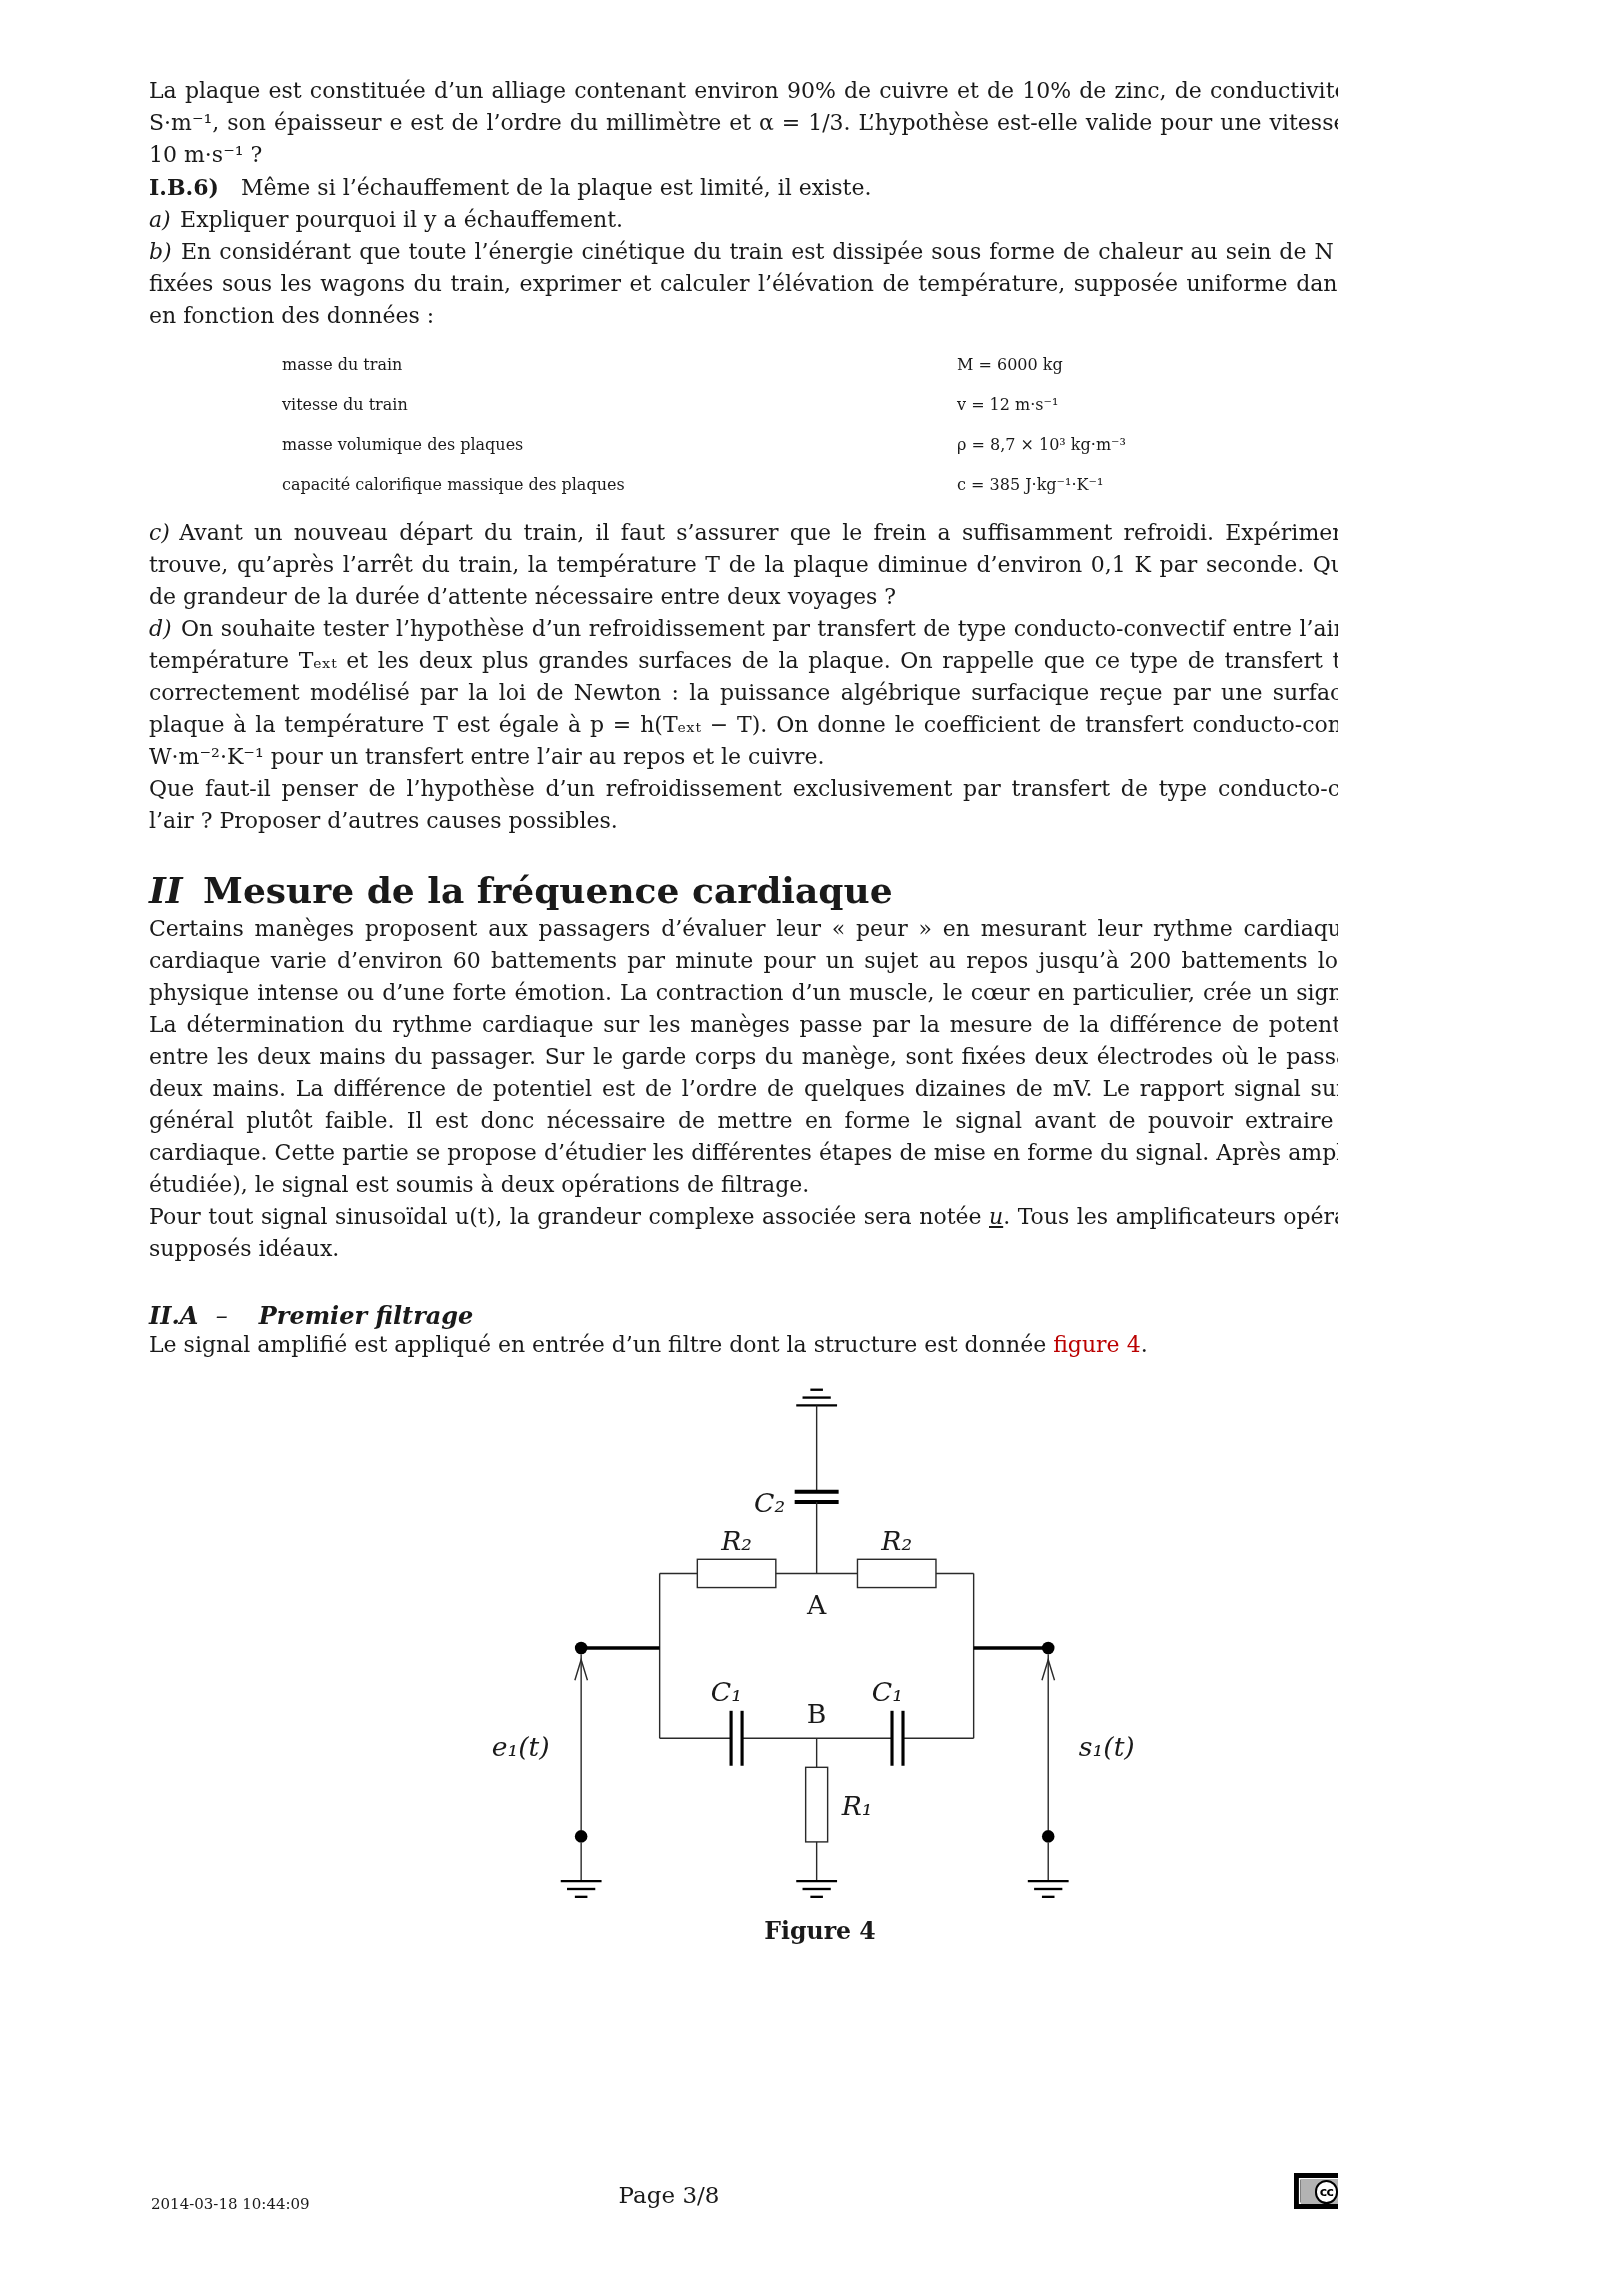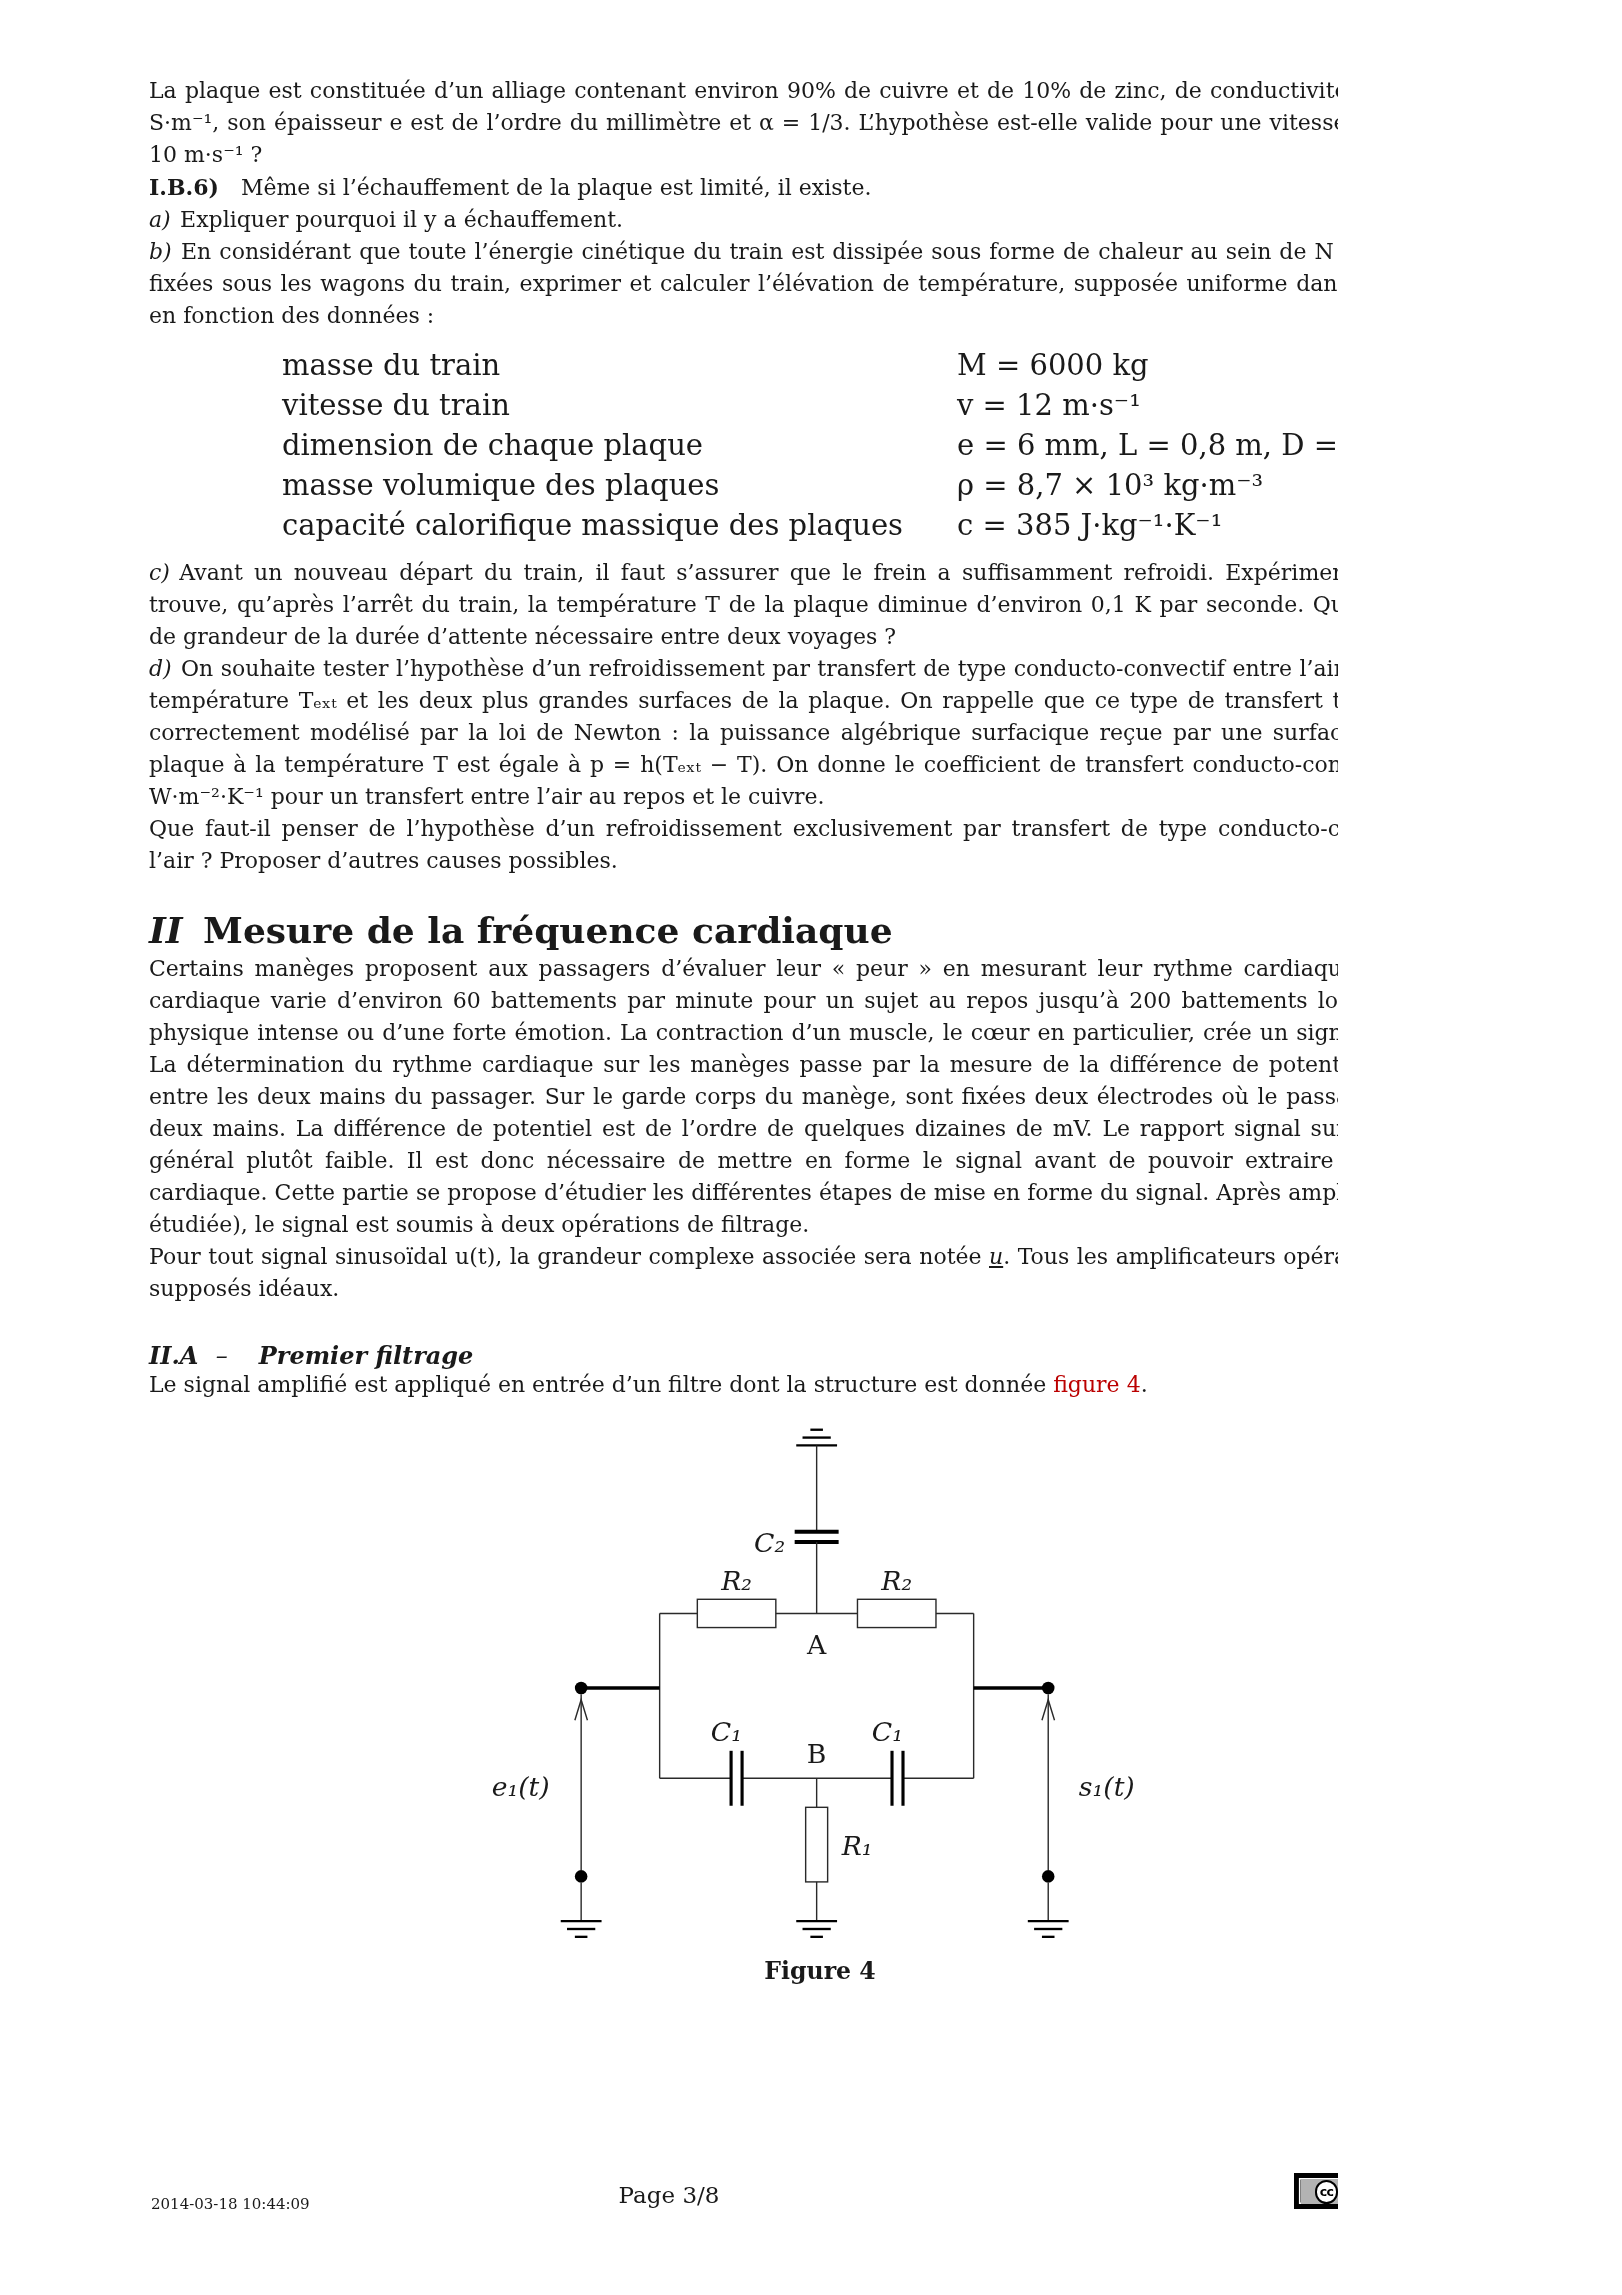--- a/index.html
+++ b/index.html
@@ -6,21 +6,21 @@
   .page {
     position:relative; width:1338px; height:2295px; background:#ffffff;
     font-family:"DejaVu Serif", "Liberation Serif", serif; color:#1a1a1a;
     overflow:hidden;
   }
   .content { position:absolute; left:149px; top:75px; width:1342px; }
   p.body { margin:0; font-size:22px; line-height:32px; text-align:justify; }
   .mt16 { margin-top:12.6px; } .mt14 { margin-top:11px; } .mt20 { margin-top:15.7px; }
   .marker-i { font-style:italic; margin-right:9.4px; }
   .marker-b { font-weight:bold; margin-right:22px; }
-  .datatable { margin:12.6px 0 12.6px 133px; font-size:29px; }
+  .datatable { margin:12.6px 0 12.6px 133px; font-size:16px; }
   .trow { display:flex; line-height:40px; }
   .tlabel { width:675px; }
   .tval { }
   h1.sec { margin:30px 0 0 0; font-size:36px; line-height:46px; font-weight:bold; }
   h1.sec .num { margin-right:20.4px;font-style:italic; }
   h2.subsec { margin:38px 0 0 0; font-size:24px; line-height:25px; font-weight:bold; font-style:italic; }
   h2.subsec .num { margin-right:17.3px; }
   h2.subsec .dash { margin-right:31px; font-weight:normal; }
   .mt24 { margin-top:19px; }
   .red { color:#bb0000; cursor:pointer; }
@@ -69,24 +69,20 @@
     <div class="datatable">
       <div class="trow">
         <span class="tlabel">masse du train</span>
         <span class="tval">M = 6000 kg</span>
       </div>
       <div class="trow">
         <span class="tlabel">vitesse du train</span>
         <span class="tval">v = 12 m·s⁻¹</span>
       </div>
       <div class="trow">
-        <span class="tlabel">dimension de chaque plaque</span>
-        <span class="tval">e = 6 mm, L = 0,8 m, D = 0,2 m</span>
-      </div>
-      <div class="trow">
         <span class="tlabel">masse volumique des plaques</span>
         <span class="tval">ρ = 8,7 × 10³ kg·m⁻³</span>
       </div>
       <div class="trow">
         <span class="tlabel">capacité calorifique massique des plaques</span>
         <span class="tval">c = 385 J·kg⁻¹·K⁻¹</span>
       </div>
     </div>
 
     <p class="body"><span class="marker-i">c)</span><span>Avant un nouveau départ du train, il faut s’assurer que le frein a suffisamment refroidi. Expérimentalement, on trouve, qu’après l’arrêt du train, la température T de la plaque diminue d’environ 0,1 K par seconde. Quel est l’ordre de grandeur de la durée d’attente nécessaire entre deux voyages ?</span></p>

